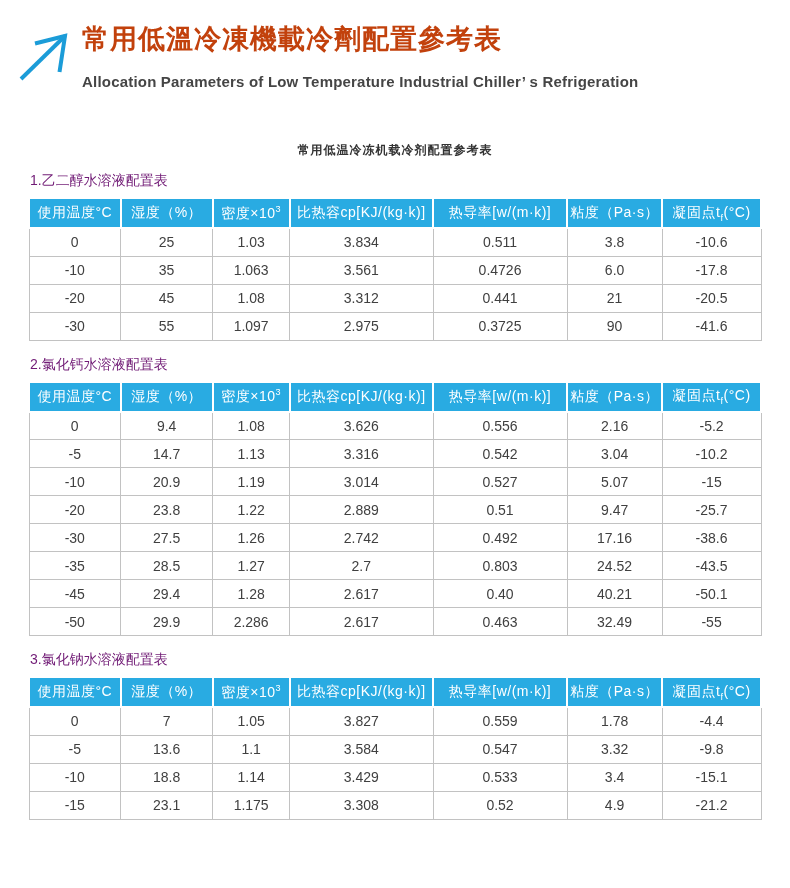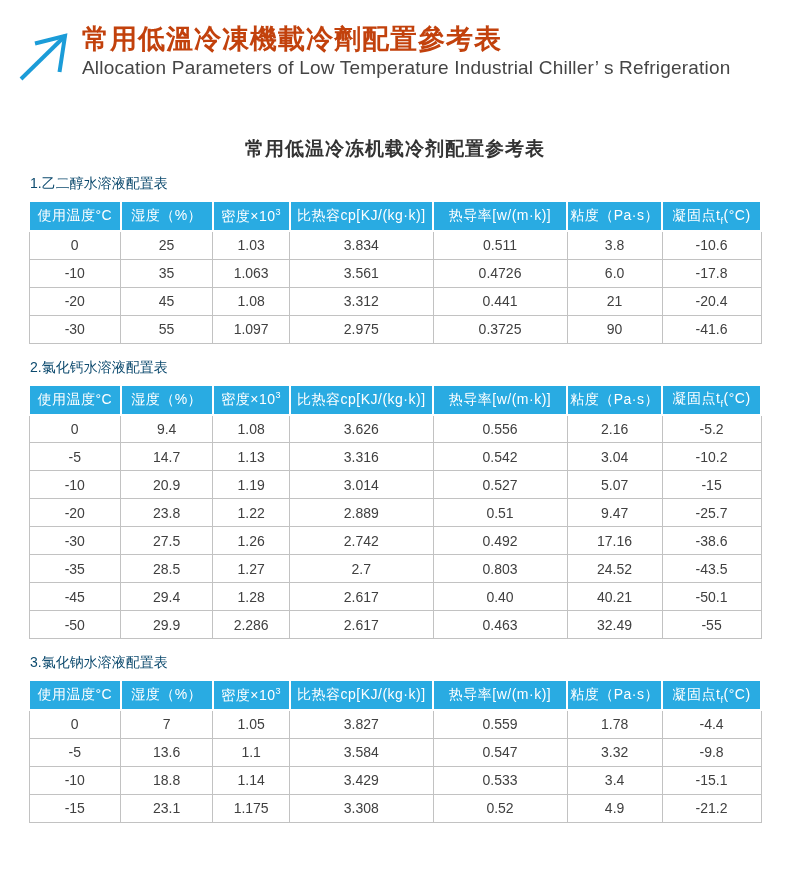--- a/index.html
+++ b/index.html
@@ -6,27 +6,27 @@
   * { margin: 0; padding: 0; box-sizing: border-box; }
   html, body { background: #ffffff; }
   body { font-family: "Liberation Sans", "DejaVu Sans", sans-serif; }
   .page { position: relative; width: 790px; height: 888px; background: #fff; overflow: hidden; }
 
   
   .brand { display: flex; align-items: flex-start; padding: 24px 0 0 14px; }
   .logo { display: inline-block; width: 62px; height: 58px; flex: 0 0 auto; margin-top: 2px; }
   .brand-text { margin-left: 6px; }
   .brand-text h1 { font-size: 27px; font-weight: 600; color: #c2410c; letter-spacing: 1px; line-height: 1.15; }
-  .brand-text p { font-size: 19px; color: #454545; margin-top: 2px; letter-spacing: 0.2px; }
-
-  
-  .doc-title { margin-top: 52px; text-align: center; font-size: 19px; font-weight: 600; color: #333; letter-spacing: 1px; }
-
-  
-  .section-label { margin: 15px 0 7px 30px; font-size: 14px; color: #0c4a6e; }
+  .brand-text p { font-size: 15px; color: #454545; margin-top: 18px; letter-spacing: 0.2px; font-weight: bold; }
+
+  
+  .doc-title { margin-top: 52px; text-align: center; font-size: 12px; font-weight: 600; color: #333; letter-spacing: 1px; }
+
+  
+  .section-label { margin: 15px 0 7px 30px; font-size: 14px; color: #701a75; }
   .section-first { margin-top: 13px; }
 
   
   table { border-collapse: collapse; table-layout: fixed; width: 734px; margin-left: 28px; }
   thead th {
     background: var(--accent); color: #fff; font-weight: normal; font-size: 14px;
     height: 30px; border: 2px solid #fff; padding: 0 2px; text-align: center;
     letter-spacing: 0.5px; overflow: hidden; white-space: nowrap;
   }
   thead th sup { font-size: 0.65em; }
@@ -98,21 +98,21 @@
             <td>6.0</td>
             <td>-17.8</td>
           </tr>
           <tr>
             <td>-20</td>
             <td>45</td>
             <td>1.08</td>
             <td>3.312</td>
             <td>0.441</td>
             <td>21</td>
-            <td>-20.4</td>
+            <td>-20.5</td>
           </tr>
           <tr>
             <td>-30</td>
             <td>55</td>
             <td>1.097</td>
             <td>2.975</td>
             <td>0.3725</td>
             <td>90</td>
             <td>-41.6</td>
           </tr>

